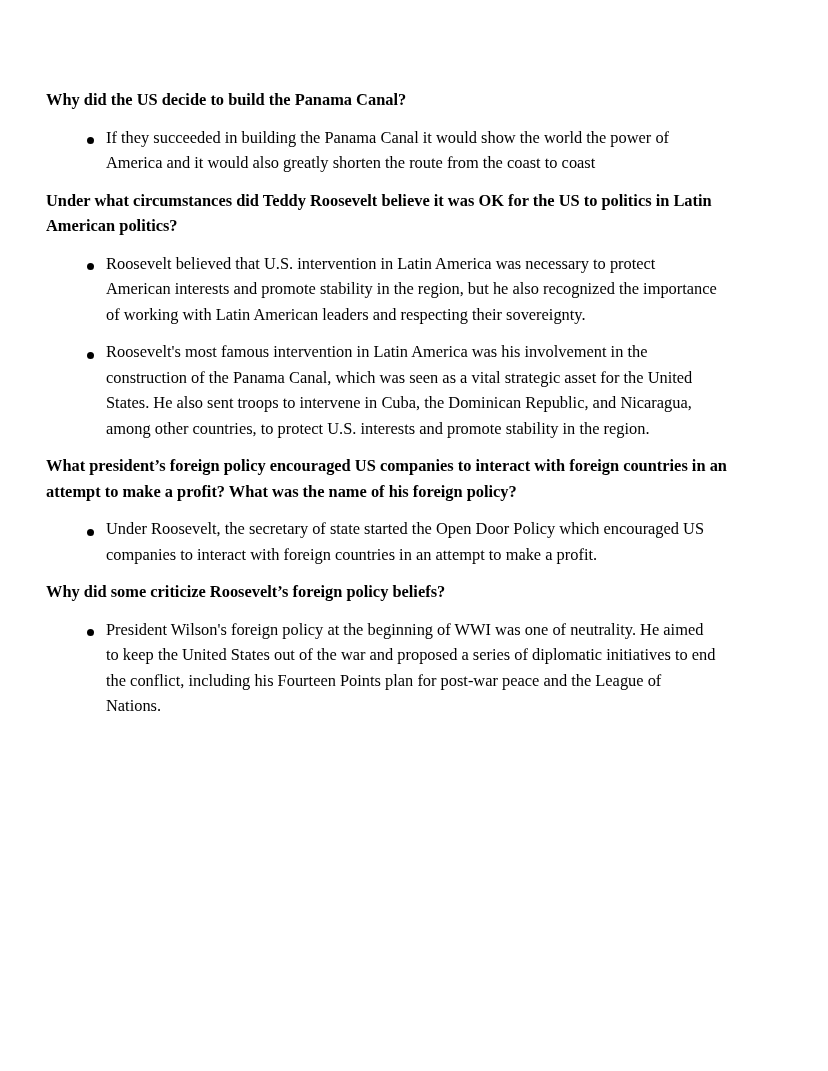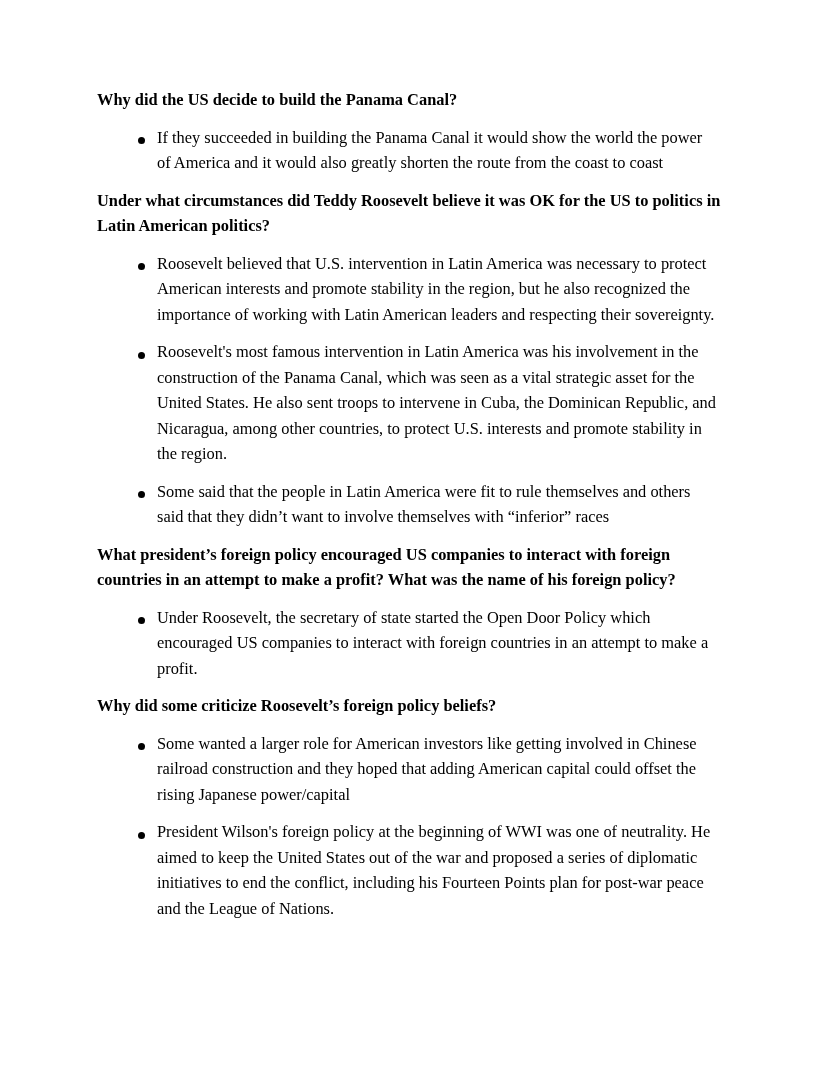--- a/index.html
+++ b/index.html
@@ -6,21 +6,21 @@
     margin: 0;
     padding: 0;
     background: #ffffff;
   }
   .sheet {
     position: relative;
     width: 828px;
     height: 1071px;
     background: #ffffff;
     box-sizing: border-box;
-    padding: 87px 97px 0 97px;
+    padding: 87px 97px 0 46px;
     font-family: "Liberation Serif", "DejaVu Serif", serif;
     font-size: 16.4px;
     line-height: 25.5px;
     color: #000000;
     overflow: hidden;
   }
   .qa-block {
     margin: 0;
   }
   .question {
@@ -71,46 +71,34 @@
         <span>Roosevelt believed that U.S. intervention in Latin America was necessary to protect American interests and promote stability in the region, but he also recognized the importance of working with Latin American leaders and respecting their sovereignty.</span>
       </li>
       <li class="answer">
         <span class="bullet-marker"></span>
         <span>Roosevelt's most famous intervention in Latin America was his involvement in the construction of the Panama Canal, which was seen as a vital strategic asset for the United States. He also sent troops to intervene in Cuba, the Dominican Republic, and Nicaragua, among other countries, to protect U.S. interests and promote stability in the region.</span>
       </li>
     </ul>
   </section>
 
   <section class="qa-block">
-    <ul class="answers">
-      <li class="answer">
-        <span class="bullet-marker"></span>
-        <span>Some said that the people in Latin America were fit to rule themselves and others said that they didn’t want to involve themselves with “inferior” races</span>
-      </li>
-    </ul>
   </section>
 
   <section class="qa-block">
     <div class="question">What president’s foreign policy encouraged US companies to interact with foreign countries in an attempt to make a profit? What was the name of his foreign policy?</div>
     <ul class="answers">
       <li class="answer">
         <span class="bullet-marker"></span>
         <span>Under Roosevelt, the secretary of state started the Open Door Policy which encouraged US companies to interact with foreign countries in an attempt to make a profit.</span>
       </li>
     </ul>
   </section>
 
   <section class="qa-block">
     <div class="question">Why did some criticize Roosevelt’s foreign policy beliefs?</div>
-    <ul class="answers">
-      <li class="answer">
-        <span class="bullet-marker"></span>
-        <span>Some wanted a larger role for American investors like getting involved in Chinese railroad construction and they hoped that adding American capital could offset the rising Japanese power/capital</span>
-      </li>
-    </ul>
   </section>
 
   <section class="qa-block">
     <ul class="answers">
       <li class="answer">
         <span class="bullet-marker"></span>
         <span>President Wilson's foreign policy at the beginning of WWI was one of neutrality. He aimed to keep the United States out of the war and proposed a series of diplomatic initiatives to end the conflict, including his Fourteen Points plan for post-war peace and the League of Nations.</span>
       </li>
     </ul>
   </section>

